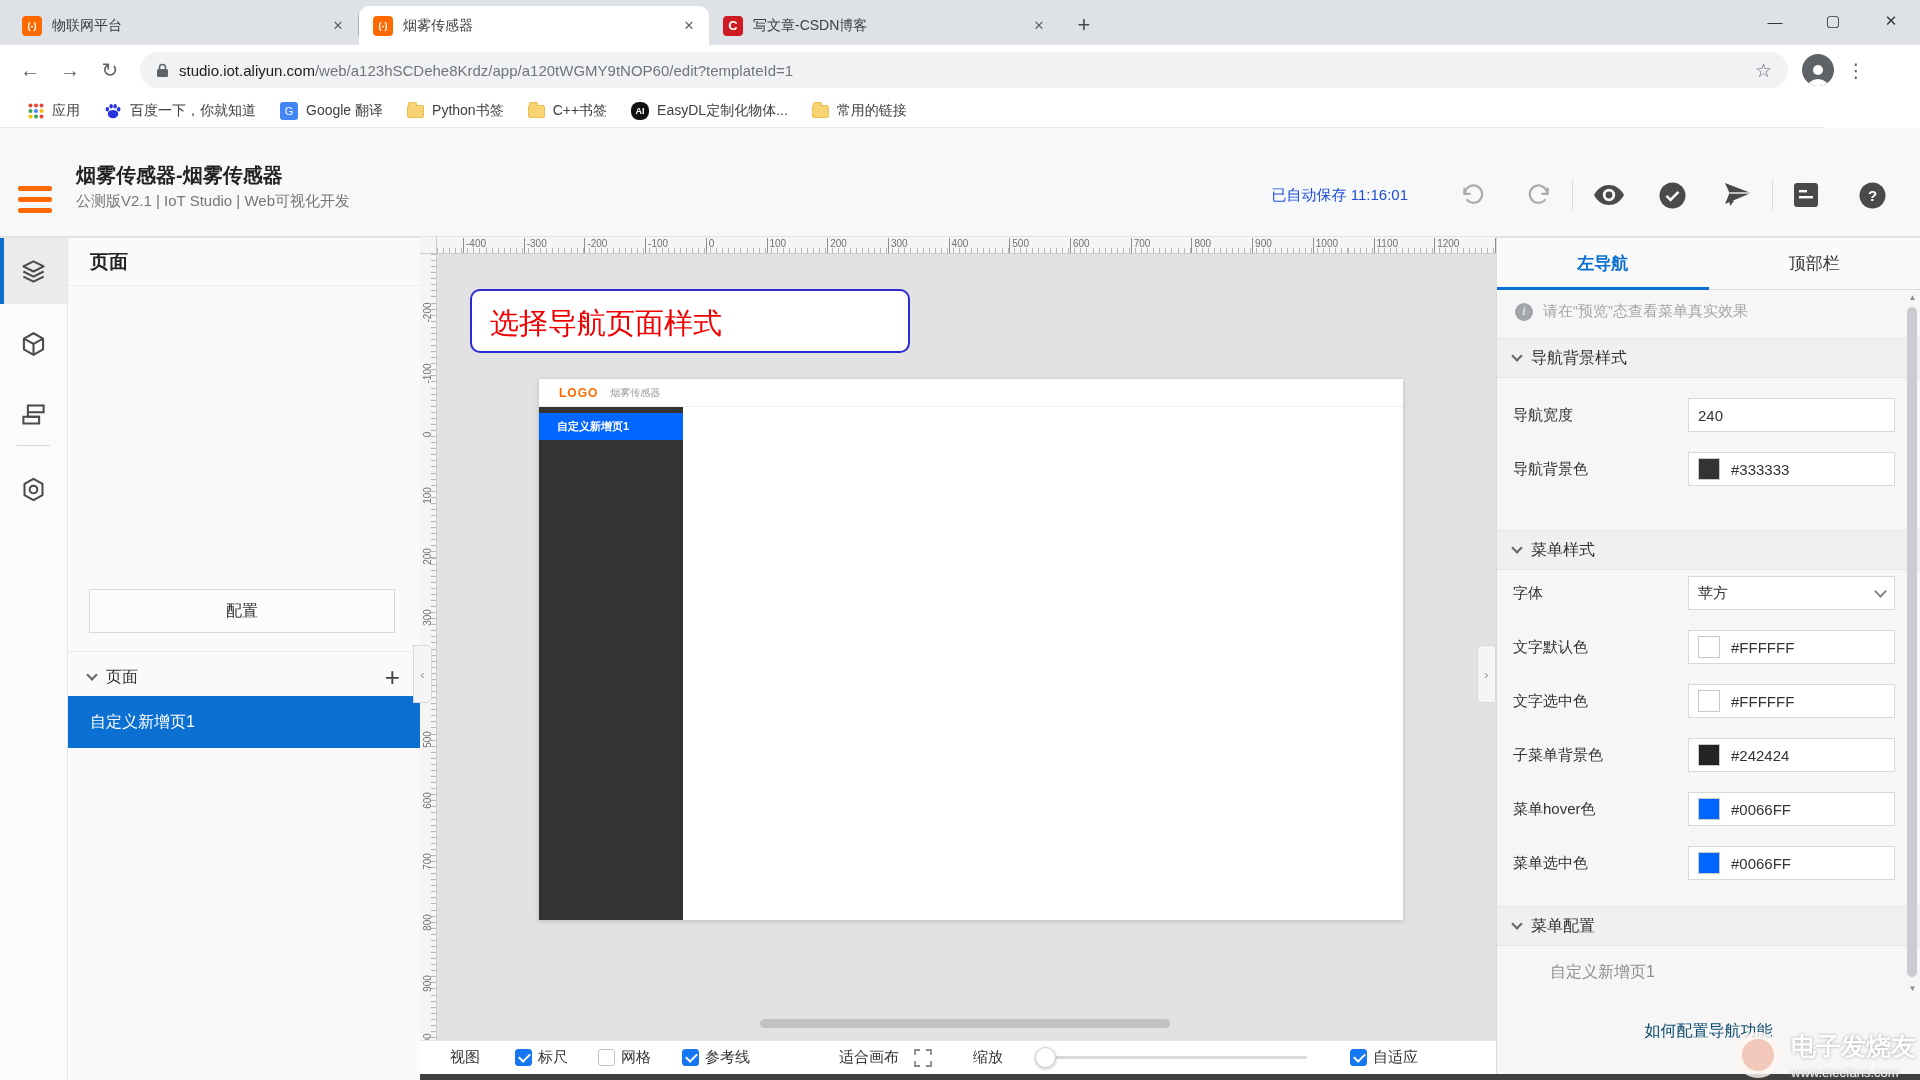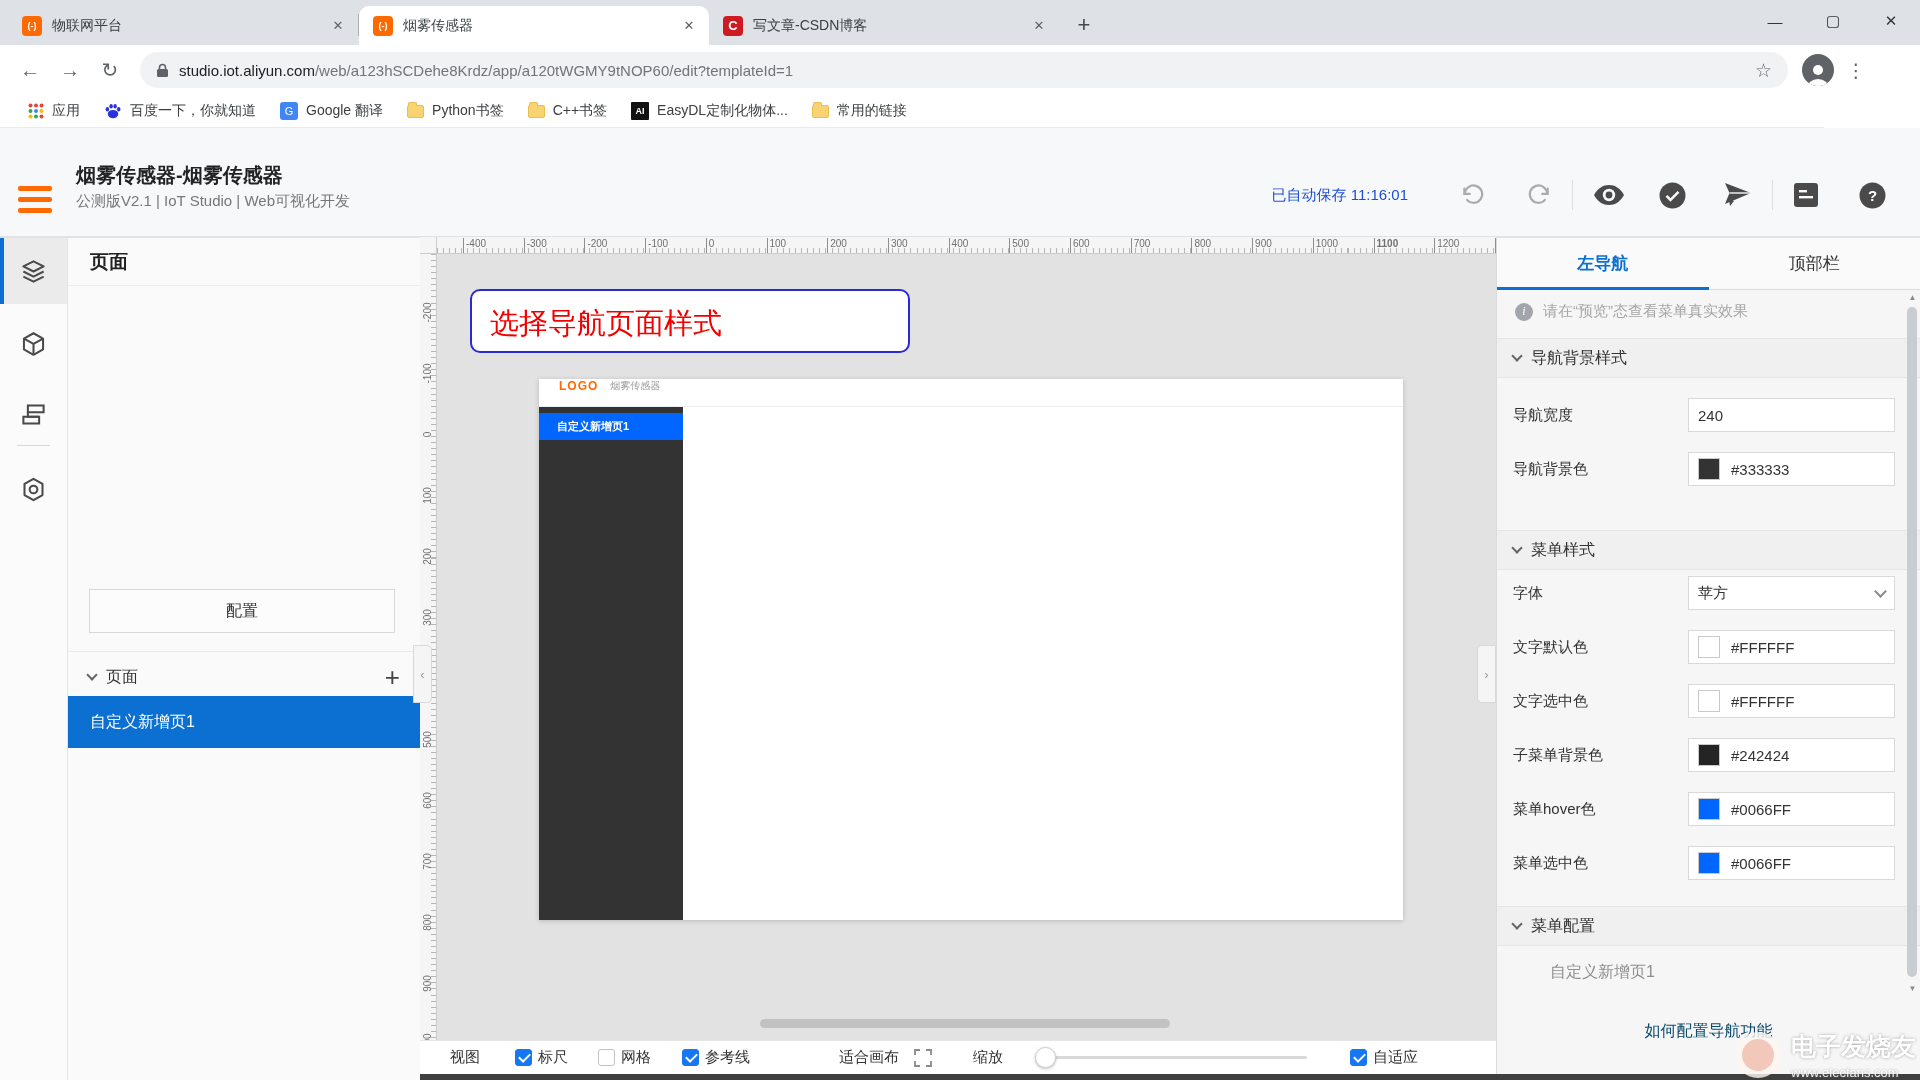--- a/index.html
+++ b/index.html
@@ -33,21 +33,21 @@
   .star{font-size:19px;color:#5F6368;margin-left:12px}
   .avatar{width:32px;height:32px;border-radius:50%;background:#5F6368;margin-left:14px;display:flex;align-items:flex-end;justify-content:center;overflow:hidden;flex:0 0 auto}
   .menu-dots{width:32px;text-align:center;font-size:19px;color:#5F6368;margin-left:6px;letter-spacing:0}
 
   
   .bookmarks{position:absolute;left:0;top:95px;width:1824px;height:33px;background:#fff;border-bottom:1px solid #E8EAED;
     display:flex;align-items:center;padding-left:16px}
   .bm{display:flex;align-items:center;gap:8px;padding:0 12px;font-size:14px;color:#3C4043;height:26px;border-radius:13px;flex:0 0 auto}
   .folder{width:17px;height:13px;background:#F7D372;border:1px solid #E9BE52;border-radius:2px;position:relative}
   .folder::before{content:'';position:absolute;left:0;top:-4px;width:7px;height:3px;background:#F7D372;border:1px solid #E9BE52;border-bottom:none;border-radius:2px 2px 0 0}
-  .aiicon{width:18px;height:18px;background:#111;color:#fff;font-size:9px;font-weight:bold;border-radius:1px;display:flex;align-items:center;justify-content:center}
+  .aiicon{width:18px;height:18px;background:#111;color:#fff;font-size:9px;font-weight:bold;border-radius:8px;display:flex;align-items:center;justify-content:center}
   .gticon{width:18px;height:18px;background:#4285F4;color:#fff;font-size:11px;border-radius:3px;display:flex;align-items:center;justify-content:center}
 
   
   .appheader{position:absolute;left:0;top:128px;width:1920px;height:109px;background:#F7F8FA;border-bottom:1px solid #E2E2E2}
   .hamburger{position:absolute;left:18px;top:58px;width:34px;height:27px;display:flex;flex-direction:column;justify-content:space-between}
   .hamburger i{display:block;height:5px;background:#FF6A00;border-radius:2px}
   .app-title{position:absolute;left:76px;top:34px;font-size:20px;font-weight:bold;color:#222}
   .app-subtitle{position:absolute;left:76px;top:64px;font-size:15px;color:#777}
   .hright{position:absolute;right:34px;top:50px;height:34px;display:flex;align-items:center}
   .autosave{font-size:15px;color:#1d4ed8;margin-right:52px}
@@ -89,21 +89,21 @@
     background-size:100% 5px;background-position:0 100%;background-repeat:no-repeat}
   .hlabel{position:absolute;top:1px;font-size:10px;color:#707070;white-space:nowrap;padding-left:3px}
   .hlabel::before{content:'';position:absolute;left:0;top:0;height:16px;border-left:1px solid #8E8E8E}
   .vruler{position:absolute;left:0;top:17px;width:17px;height:786px;background:#F5F5F5;border-right:1px solid #CCC;overflow:hidden;
     background-image:repeating-linear-gradient(180deg,#B5B5B5 0 1px,transparent 1px 6.07px);
     background-size:5px 100%;background-position:100% 0;background-repeat:no-repeat}
   .vlabel{position:absolute;left:-11px;width:36px;text-align:center;transform:rotate(-90deg);font-size:10px;color:#707070}
   .annotation{position:absolute;left:50px;top:52px;width:440px;height:64px;background:#fff;border:2px solid #2A2AD0;border-radius:10px;
     font-family:"Liberation Serif","DejaVu Serif",serif;font-size:29px;color:#F00000;padding:13px 0 0 18px;white-space:nowrap}
   .mockpage{position:absolute;left:119px;top:142px;width:864px;height:541px;background:#fff;box-shadow:0 1px 5px rgba(0,0,0,.18)}
-  .mp-topbar{position:absolute;left:0;top:0;width:100%;height:28px;border-bottom:1px solid #EDEDED;display:flex;padding-left:20px;background:#fff}
+  .mp-topbar{position:absolute;left:0;top:0;width:100%;height:28px;border-bottom:1px solid #EDEDED;display:flex;align-items:center;padding-left:20px;background:#fff}
   .mp-logo{color:#FF6A00;font-weight:bold;font-size:12px;letter-spacing:1px}
   .mp-appname{color:#999;font-size:10px;margin-left:12px}
   .mp-sidebar{position:absolute;left:0;top:28px;bottom:0;width:144px;background:#333}
   .mp-navitem{margin-top:6px;height:27px;background:#0066FF;color:#fff;font-size:11px;font-weight:bold;display:flex;align-items:center;padding-left:18px}
   .handle{position:absolute;width:19px;height:58px;background:#F5F5F5;border:1px solid #D8D8D8;display:flex;align-items:center;justify-content:center;color:#999;font-size:13px;z-index:4}
   .handle.l{left:-7px;top:408px;border-radius:0 5px 5px 0}
   .handle.r{left:1057px;top:408px;border-radius:5px 0 0 5px}
   .hscrollbar{position:absolute;left:340px;top:782px;width:410px;height:9px;background:#C2C2C2;border-radius:5px}
 
   
@@ -376,21 +376,21 @@
         <span class="hlabel" style="left: 329.5px;">100</span>
         <span class="hlabel" style="left: 390.2px;">200</span>
         <span class="hlabel" style="left: 450.9px;">300</span>
         <span class="hlabel" style="left: 511.6px;">400</span>
         <span class="hlabel" style="left: 572.3px;">500</span>
         <span class="hlabel" style="left: 633px;">600</span>
         <span class="hlabel" style="left: 693.7px;">700</span>
         <span class="hlabel" style="left: 754.4px;">800</span>
         <span class="hlabel" style="left: 815.1px;">900</span>
         <span class="hlabel" style="left: 875.8px;">1000</span>
-        <span class="hlabel" style="left: 936.5px; font-weight: bold;">1100</span>
+        <span class="hlabel" style="left: 936.5px;">1100</span>
         <span class="hlabel" style="left: 997.2px;">1200</span>
         <span class="hlabel" style="left: 1057.9px;">1300</span>
       </div>
     <div class="vruler">
 
     <span class="vlabel" style="top: 53px;">-200</span>
         <span class="vlabel" style="top: 114px;">-100</span>
         <span class="vlabel" style="top: 175px;">0</span>
         <span class="vlabel" style="top: 236px;">100</span>
         <span class="vlabel" style="top: 297px;">200</span>

